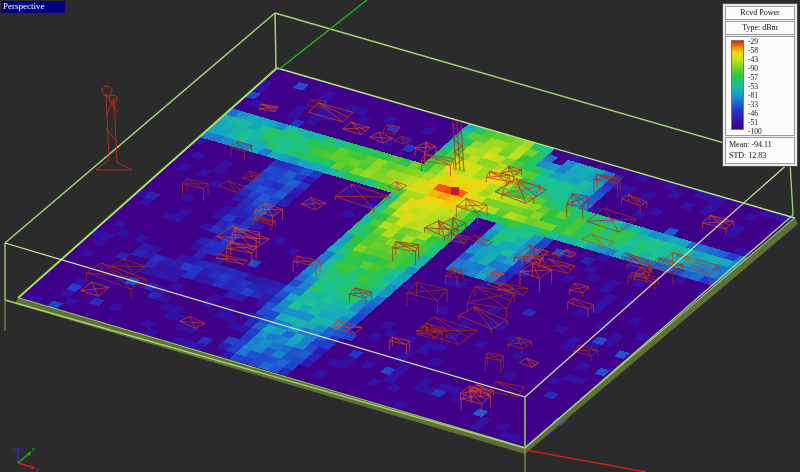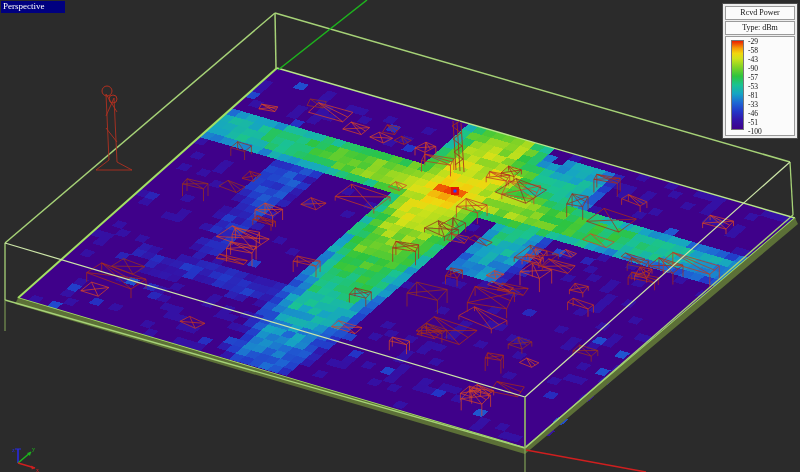--- a/index.html
+++ b/index.html
@@ -1167,20 +1167,24 @@
           <div>-90</div>
           <div>-57</div>
           <div>-53</div>
           <div>-81</div>
           <div>-33</div>
           <div>-46</div>
           <div>-51</div>
           <div>-100</div>
         </div>
     </div>
+    <div class="sect stats">
+      <div>Mean: -94.11</div>
+      <div>STD: 12.83</div>
+    </div>
   </div>
 
   <svg class="triad" width="40" height="28">
     <line x1="13" y1="19" x2="13" y2="5" stroke="#2a2ae0" stroke-width="1.6"></line>
     <line x1="10" y1="5" x2="16" y2="5" stroke="#2a2ae0" stroke-width="1"></line>
     <line x1="13" y1="19" x2="26" y2="8" stroke="#1db41d" stroke-width="1.6"></line>
     <path d="M26,8 L22,9 L25,12 Z" fill="#1db41d"></path>
     <line x1="13" y1="19" x2="30" y2="24" stroke="#cf1f1f" stroke-width="1.6"></line>
     <path d="M30,24 L26,21.5 L26.8,25.5 Z" fill="#cf1f1f"></path>
     <text x="31" y="28" font-size="6" fill="#cf1f1f">x</text>

